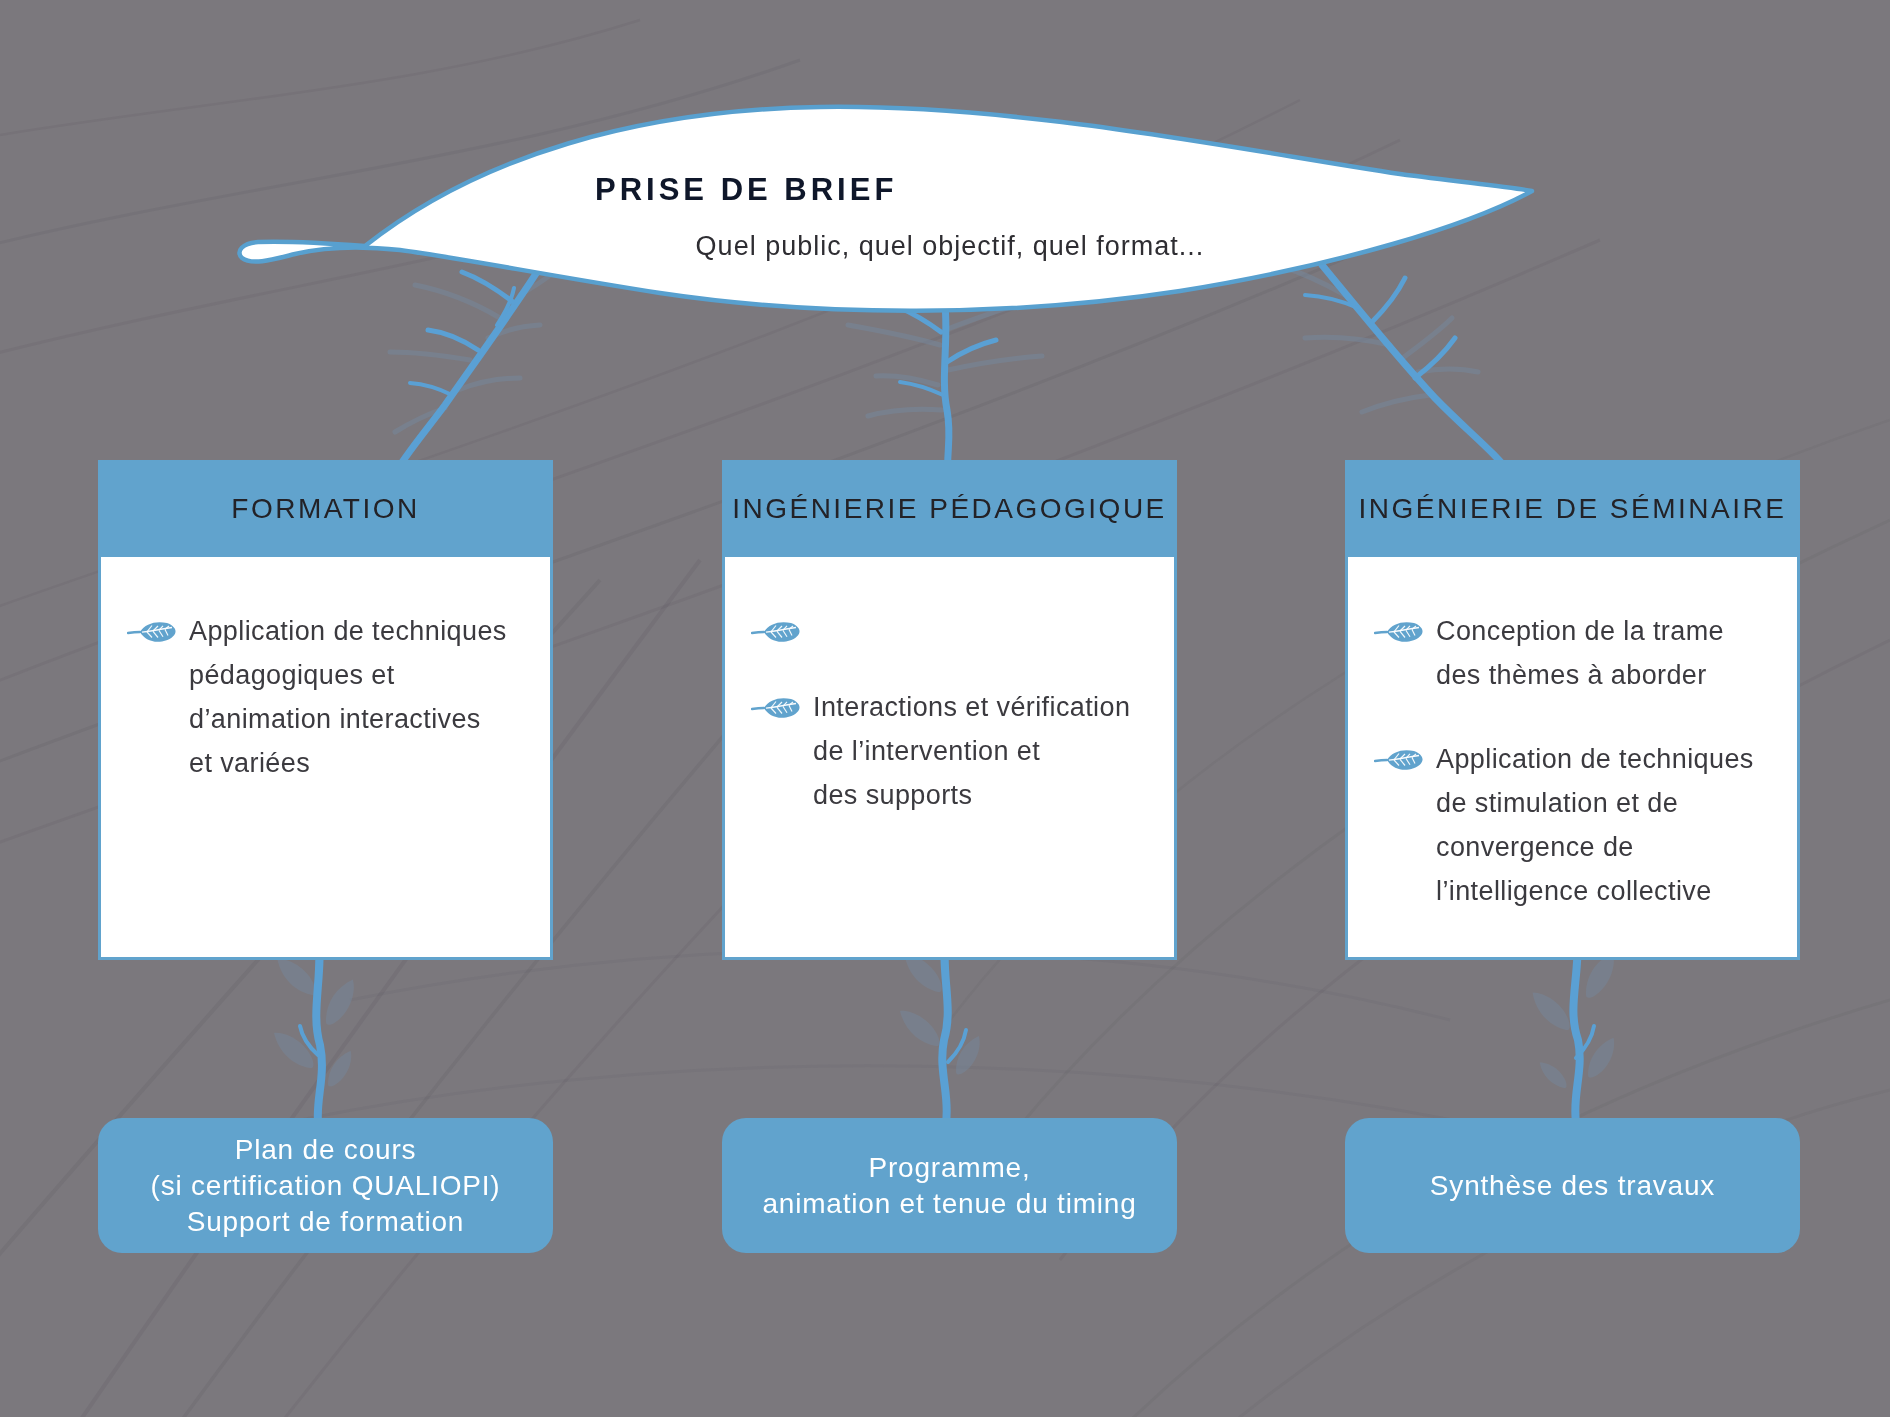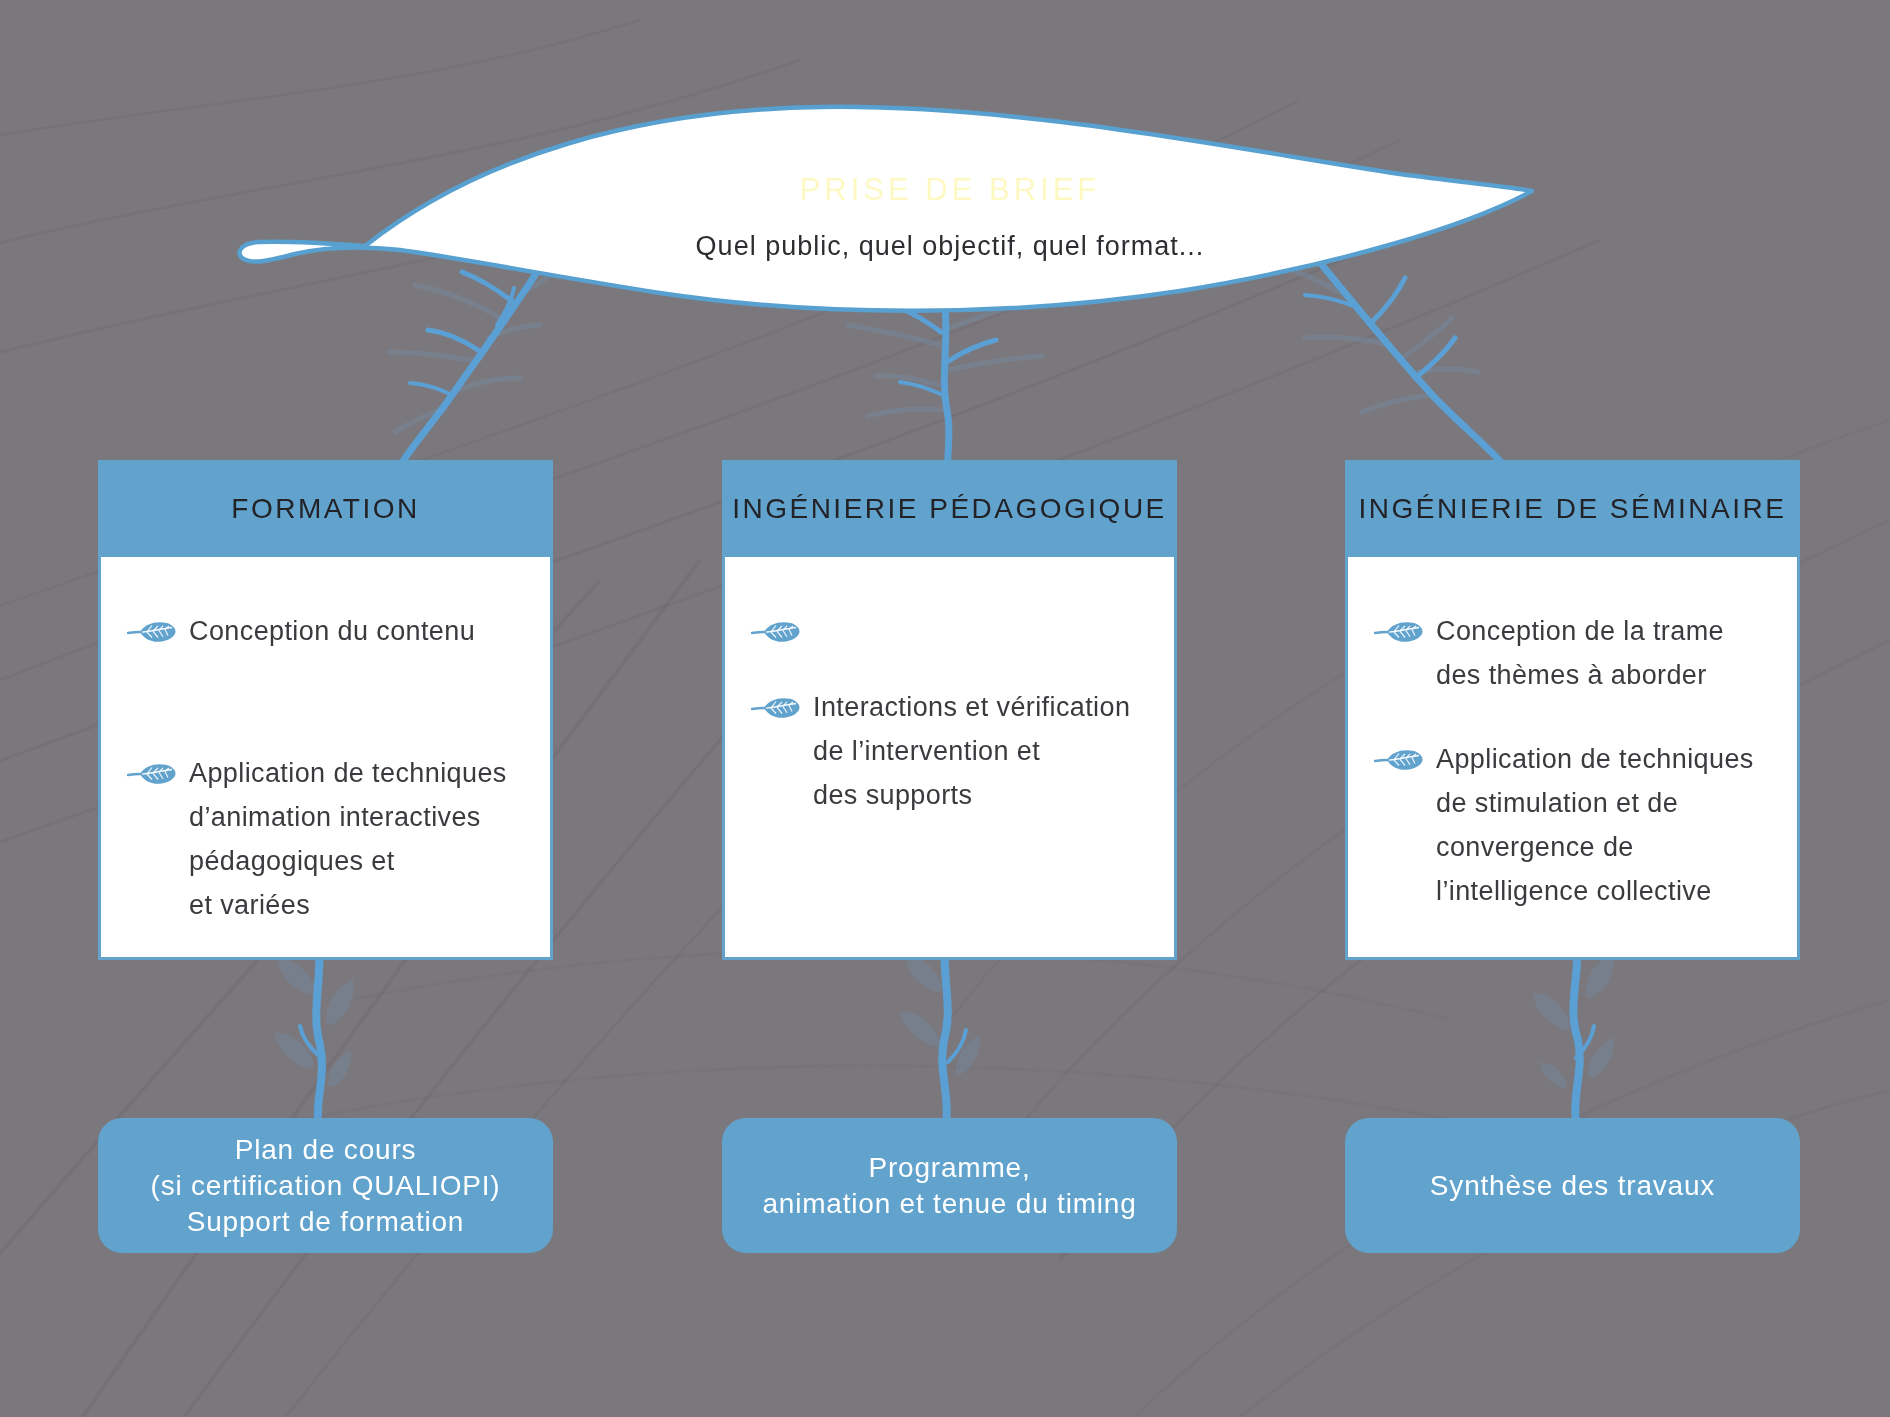--- a/index.html
+++ b/index.html
@@ -5,22 +5,22 @@
   html,body { margin:0; padding:0; background:#7b787d; }
   .canvas {
     position:relative; width:1890px; height:1417px; overflow:hidden;
     background:#7b787d;
     font-family:"Liberation Sans", sans-serif;
   }
   svg.scene { position:absolute; left:0; top:0; }
 
   .leaf-title {
     position:absolute; left:595px; top:172px; width:710px;
-    text-align:center; font-size:31px; letter-spacing:4px;
-    color:#fef9c3; font-weight:400;
+    text-align:left; font-size:31px; letter-spacing:4px;
+    color:#0f172a; font-weight:700;
   }
   .leaf-subtitle {
     position:absolute; left:545px; top:231px; width:810px;
     text-align:center; font-size:27px; letter-spacing:1px;
     color:#2e2d32; font-weight:400;
   }
 
   .card { position:absolute; top:460px; width:455px; }
   .card-header {
     height:97px; background:#61a3cd;
@@ -184,31 +184,23 @@
   <div class="leaf-subtitle">Quel public, quel objectif, quel format...</div>
 
   <div class="card col1" style="left:98px">
     <div class="card-header">FORMATION</div>
     <div class="card-body">
       <div class="bullet">
         <svg class="bullet-icon" width="50" height="26">
             <use href="#leafBullet"></use>
           </svg>
         <div class="bullet-lines">
-          <div>Conception du contenu</div>
-        </div>
-      </div>
-      <div class="bullet">
-        <svg class="bullet-icon" width="50" height="26">
-            <use href="#leafBullet"></use>
-          </svg>
-        <div class="bullet-lines">
           <div>Application de techniques</div>
+          <div>pédagogiques et</div>
           <div>d’animation interactives</div>
-          <div>pédagogiques et</div>
           <div>et variées</div>
         </div>
       </div>
     </div>
   </div>
 
   <div class="card col2" style="left:722px">
     <div class="card-header">INGÉNIERIE PÉDAGOGIQUE</div>
     <div class="card-body">
       <div class="bullet">

